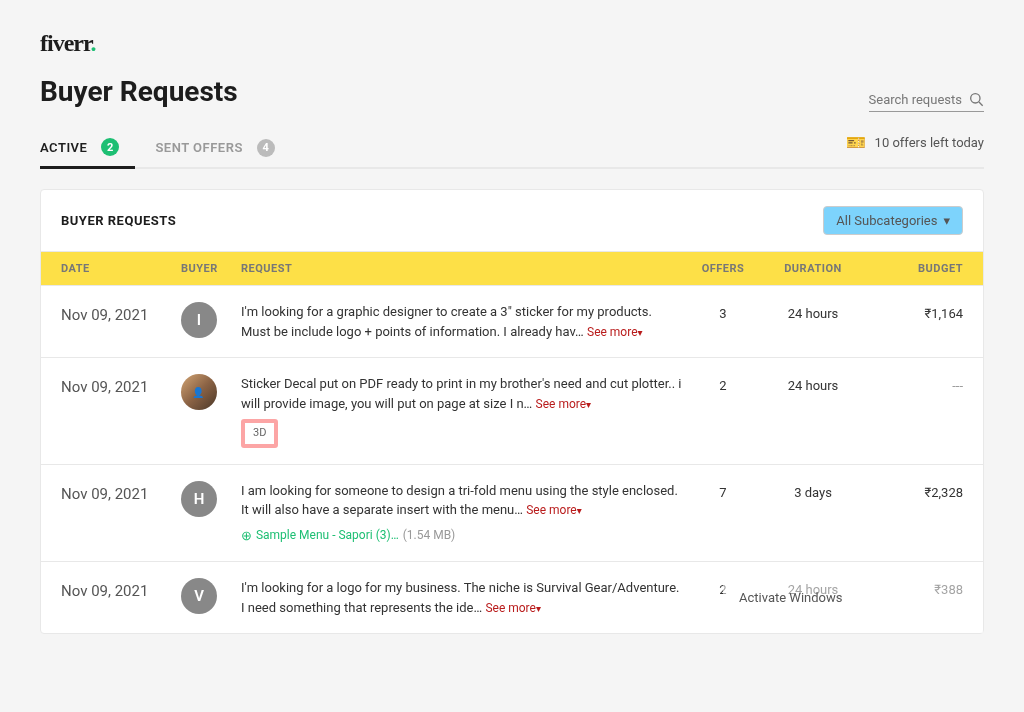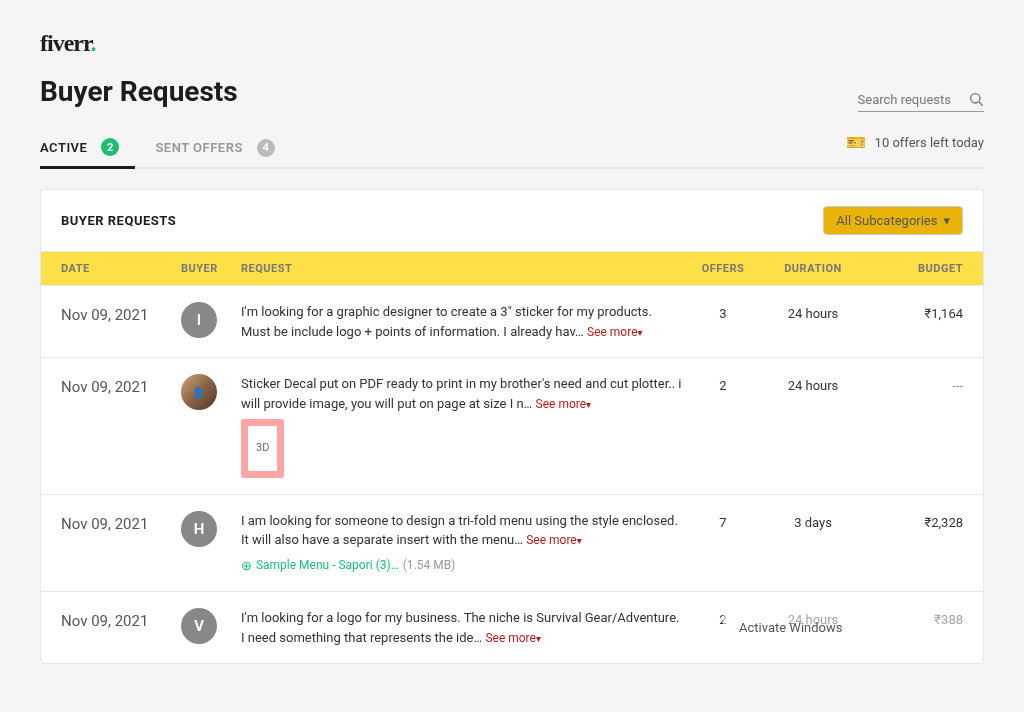--- a/index.html
+++ b/index.html
@@ -37,21 +37,21 @@
       display: flex;
       align-items: center;
       justify-content: space-between;
       margin-bottom: 0;
     }
     .search-box {
       display: flex;
       align-items: center;
       border-bottom: 1px solid #999;
       padding-bottom: 4px;
-      gap: 17px;
+      gap: 6px;
       color: #777;
       cursor: pointer;
     }
     .search-box span {
       font-size: 13px;
       color: #777;
     }
     .search-icon-svg {
       width: 16px;
       height: 16px;
@@ -147,21 +147,21 @@
     .subcategory-dropdown {
       display: flex;
       align-items: center;
       gap: 6px;
       border: 1px solid #ccc;
       border-radius: 4px;
       padding: 6px 12px;
       font-size: 13px;
       color: #555;
       cursor: pointer;
-      background: #eab308;
+      background: #7dd3fc;
     }
     .table-header {
       display: grid;
       grid-template-columns: 120px 60px 1fr 80px 100px 100px;
       padding: 10px 20px;
       border-bottom: 1px solid #e8e8e8;
       background: #fde047;
     }
     .table-header-cell {
       font-size: 11px;
@@ -226,23 +226,23 @@
     .see-more {
       color: #b91c1c;
       font-size: 12px;
       cursor: pointer;
     }
     .see-more-arrow {
       font-size: 10px;
     }
     .tag {
       display: inline-block;
-      border: 7px solid #fca5a5;
+      border: 4px solid #fca5a5;
       border-radius: 3px;
-      padding: 14px 8px;
+      padding: 2px 8px;
       font-size: 11px;
       color: #666;
       margin-top: 6px;
     }
     .attachment {
       display: flex;
       align-items: center;
       gap: 4px;
       margin-top: 6px;
       font-size: 12px;

